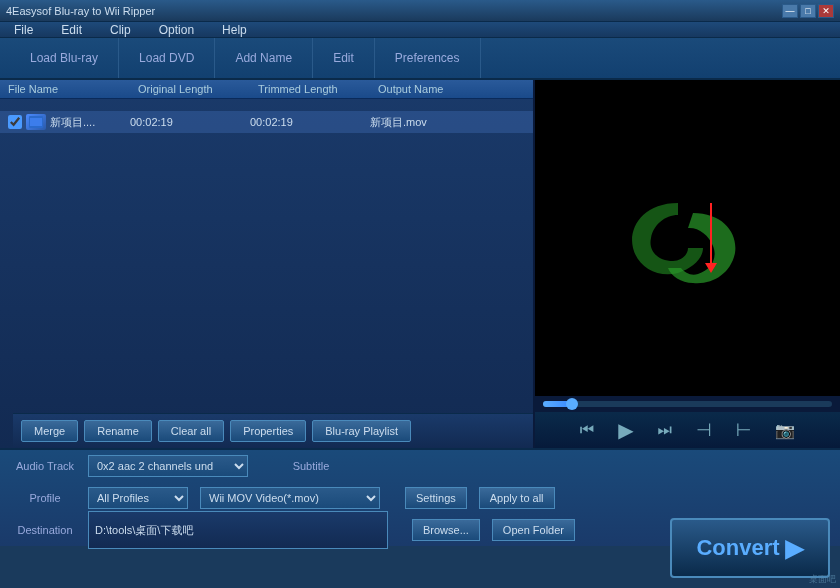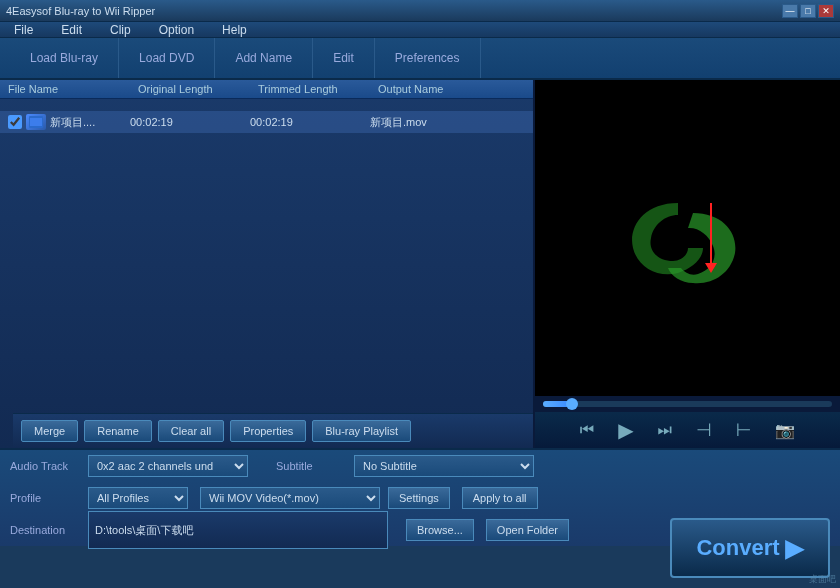--- a/index.html
+++ b/index.html
@@ -239,20 +239,21 @@
       align-items: center;
       padding: 4px 10px;
       gap: 8px;
       height: 32px;
     }
     .bottom-label {
       color: #9ad;
       font-size: 11px;
       white-space: nowrap;
       min-width: 70px;
+      text-align: center;
     }
     .bottom-select {
       background: linear-gradient(to bottom, #2a5a8a, #1a4a7a);
       border: 1px solid #4a8abb;
       color: #cde;
       font-size: 11px;
       padding: 2px 4px;
       cursor: pointer;
       height: 22px;
     }
@@ -402,41 +403,38 @@
 </div>
 
 <div class="bottom-section">
 
   <div class="bottom-row">
     <span class="bottom-label">Audio Track</span>
     <select class="bottom-select" style="width:160px;">
       <option>0x2 aac 2 channels und</option>
     </select>
     <span style="margin-left:20px;" class="bottom-label">Subtitle</span>
-    <select class="bottom-select" style="width:180px;">
-      <option>No Subtitle</option>
-    </select>
   </div>
 
   <div class="bottom-row">
     <span class="bottom-label">Profile</span>
     <select class="bottom-select" style="width:100px;">
       <option>All Profiles</option>
     </select>
     <select class="bottom-select" style="width:180px; margin-left:4px;">
       <option>Wii MOV Video(*.mov)</option>
     </select>
-    <button class="small-btn" style="margin-left:0;">Settings</button>
+    <button class="small-btn" style="margin-left:17px;">Settings</button>
     <button class="small-btn" style="margin-left:4px;">Apply to all</button>
   </div>
 
   <div class="bottom-row">
     <span class="bottom-label">Destination</span>
     <input type="text" class="bottom-input" style="width: 300px;" value="D:\tools\桌面\下载吧">
-    <button class="small-btn" style="margin-left:10px;text-align:right;">Browse...</button>
+    <button class="small-btn" style="margin-left:16px;text-align:right;">Browse...</button>
     <button class="small-btn" style="margin-left:4px;">Open Folder</button>
   </div>
 </div>
 
 <div class="convert-section">
   <button class="convert-btn">
     <span>Convert</span>
     <span class="convert-arrow">▶</span>
   </button>
 </div>

